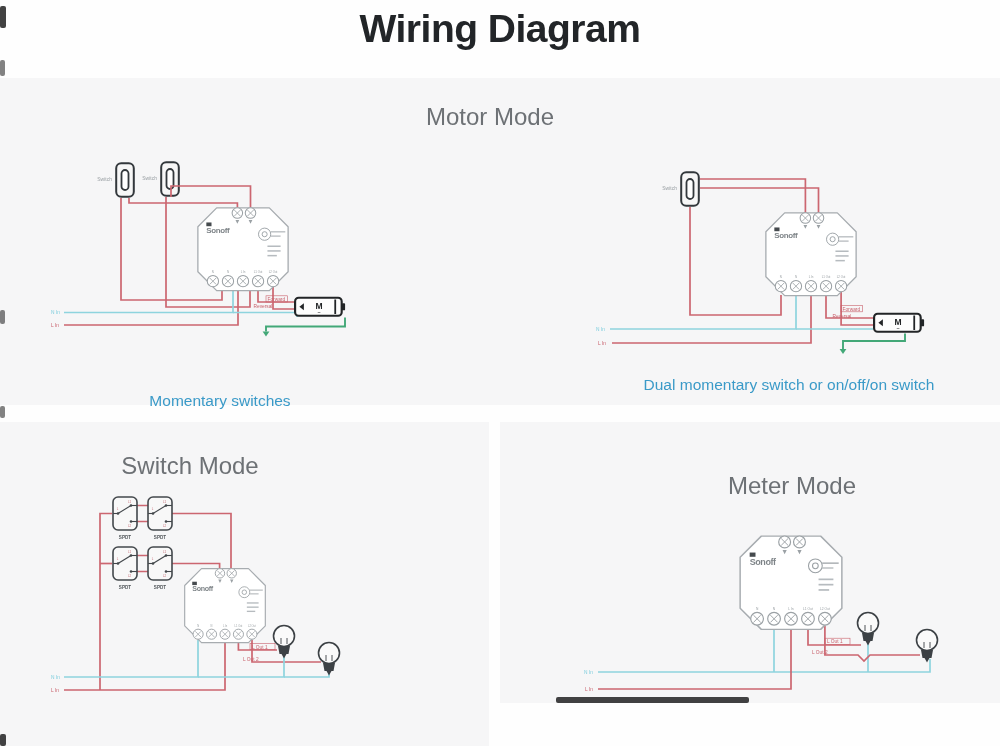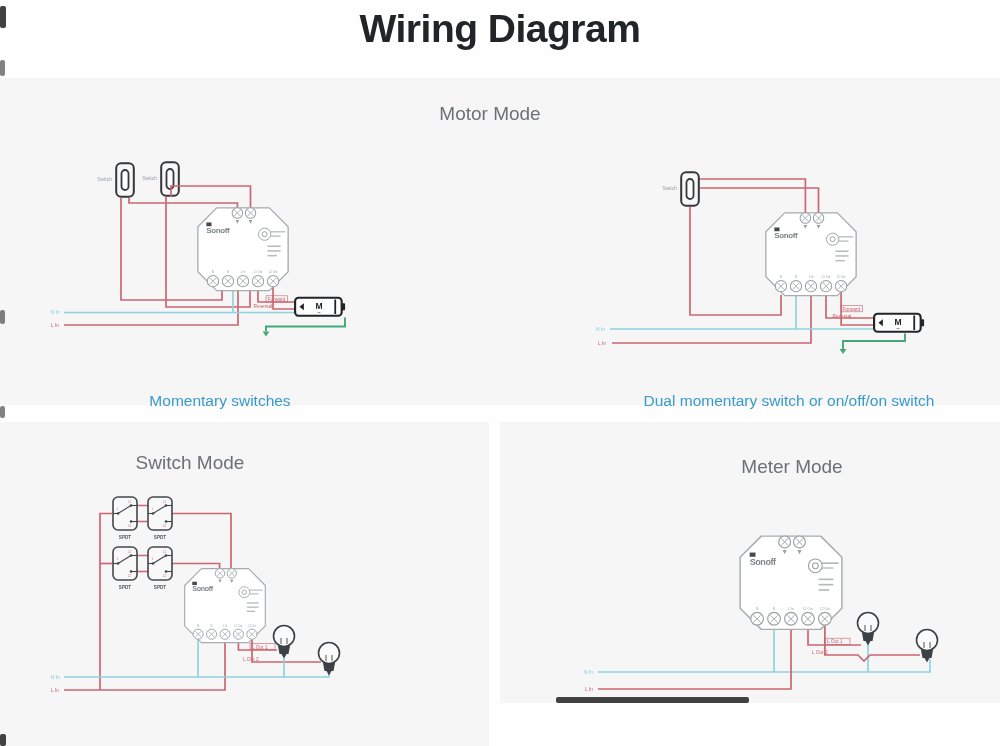--- a/index.html
+++ b/index.html
@@ -4,21 +4,21 @@
 <style>
   html,body{margin:0;padding:0;background:#ffffff;}
   .page{position:relative;width:1000px;height:746px;overflow:hidden;
         font-family:"Liberation Sans",sans-serif;background:#fefefe;}
   .panel{position:absolute;background:#f6f6f7;}
   .panel-motor{left:0;top:78px;width:1000px;height:327px;}
   .panel-switch{left:0;top:422px;width:489px;height:324px;}
   .panel-meter{left:500px;top:422px;width:500px;height:281px;}
   .page-title{position:absolute;left:0;top:0;width:1000px;text-align:center;
         font-size:39px;font-weight:700;color:#222528;letter-spacing:-0.5px;line-height:58px;}
-  .sec-header{position:absolute;text-align:center;font-size:19px;color:#6d7175;}
+  .sec-header{position:absolute;text-align:center;font-size:24px;color:#6d7175;}
   .caption{position:absolute;text-align:center;font-size:15.5px;color:#3a9ac8;margin-top:20px;}
   svg{position:absolute;left:0;top:0;display:block;font-family:"Liberation Sans",sans-serif;}
   .wire-r{stroke:#cc6670;stroke-width:1.7;fill:none;}
   .wire-b{stroke:#8ed4de;stroke-width:1.7;fill:none;}
   .wire-g{stroke:#43a878;stroke-width:1.9;fill:none;}
   .lbl-r{fill:#c9606b;font-size:4.8px;}
   .lbl-b{fill:#7ccddd;font-size:4.8px;}
   .lbl-gray{fill:#9aa0a4;font-size:5px;}
   .lblbox{fill:none;stroke:#c9606b;stroke-width:0.6;}
   .ground{fill:#43a878;}
@@ -238,23 +238,23 @@
     <use href="#sym-bulb" x="914" y="628" width="26" height="40"></use>
     <rect x="825" y="638.2" width="25" height="6.4" class="lblbox"></rect>
     <text x="827" y="643.4" class="lbl-r" font-size="4.4">L Out 1</text>
     <text x="812" y="653.6" class="lbl-r" font-size="4.4">L Out 2</text>
     <text x="584" y="673.6" class="lbl-b">N In</text>
     <text x="585" y="690.6" class="lbl-r">L In</text>
   </svg>
 
   <div class="sec-header" style="left:340px;top:103px;width:300px">Motor Mode</div>
   <div class="caption" style="left:70px;top:372px;width:300px">Momentary switches</div>
-  <div class="caption" style="left:614px;top:372px;width:350px">Dual momentary switch or on/off/on switch</div>
+  <div class="caption" style="left:614px;top:356px;width:350px">Dual momentary switch or on/off/on switch</div>
   <div class="sec-header" style="left:40px;top:452px;width:300px">Switch Mode</div>
-  <div class="sec-header" style="left:642px;top:456px;width:300px">Meter Mode</div>
+  <div class="sec-header" style="left:642px;top:472px;width:300px">Meter Mode</div>
 
   <div class="artifact" style="left:556px;top:697px;width:193px;height:6px"></div>
   <div class="artifact" style="left:0;top:6px;width:6px;height:22px"></div>
   <div class="artifact" style="left:0;top:60px;width:5px;height:16px;opacity:.6"></div>
   <div class="artifact" style="left:0;top:310px;width:5px;height:14px;opacity:.6"></div>
   <div class="artifact" style="left:0;top:406px;width:5px;height:12px;opacity:.6"></div>
   <div class="artifact" style="left:0;top:734px;width:6px;height:12px"></div>
 </div>
 
 </body></html>

